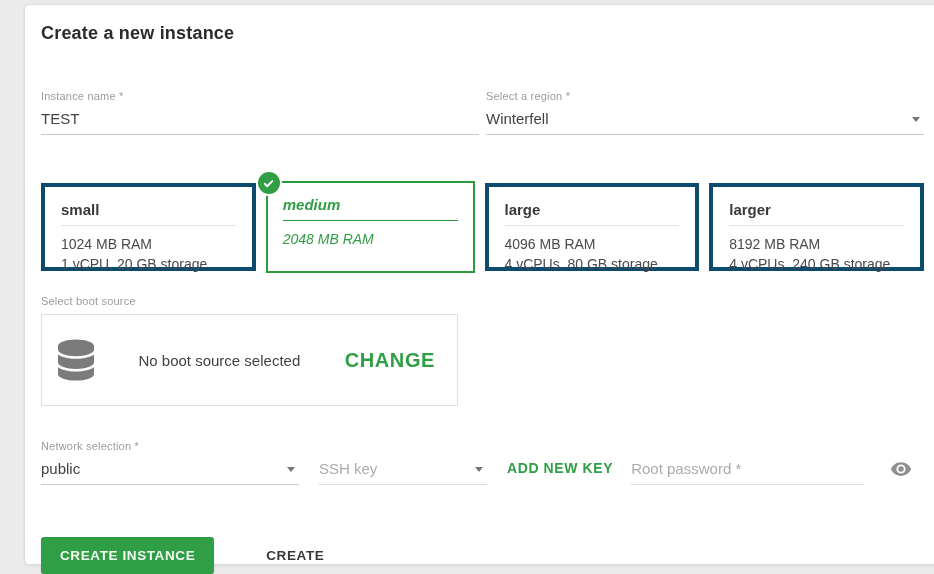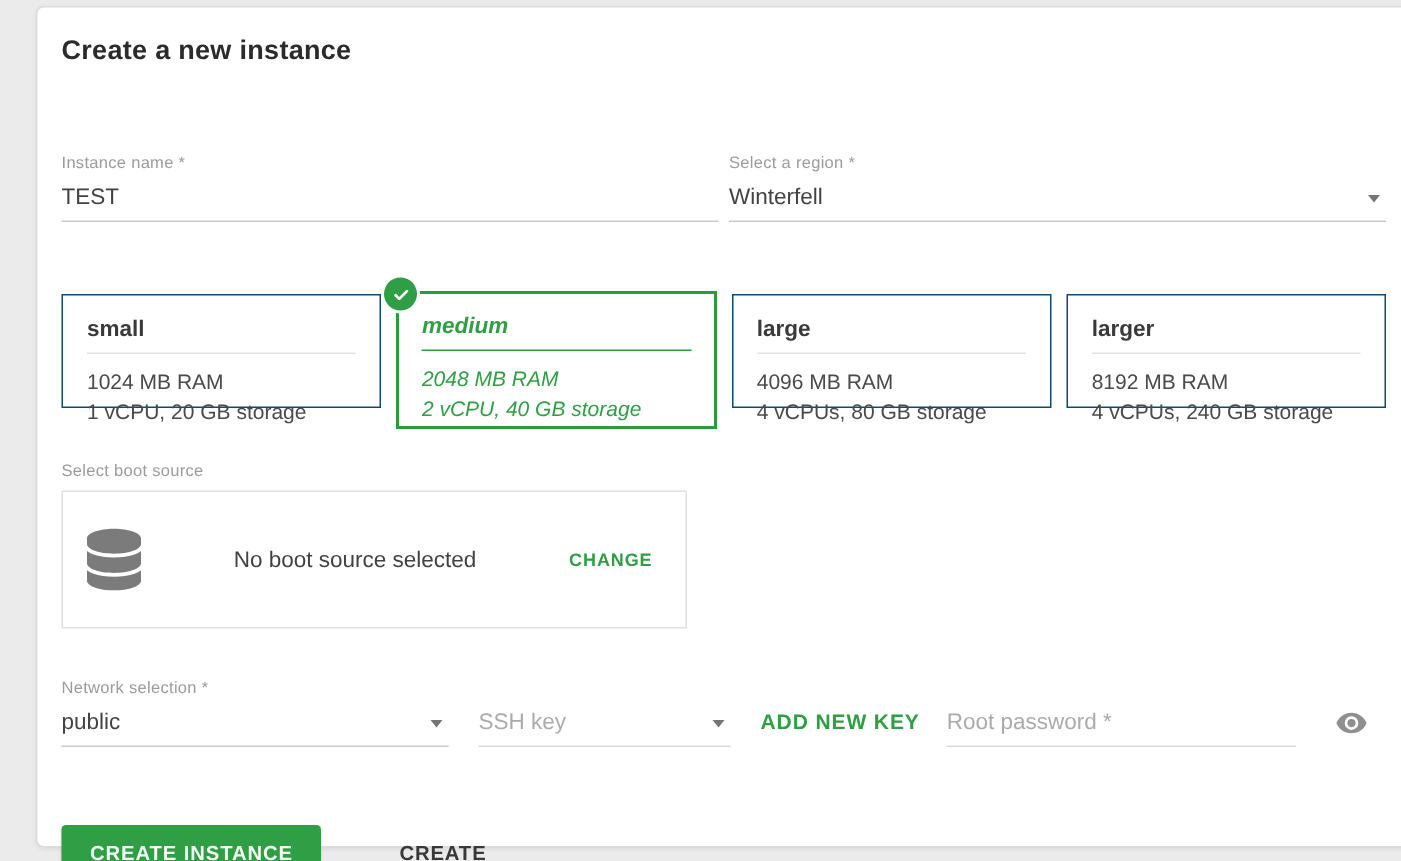--- a/index.html
+++ b/index.html
@@ -16,21 +16,21 @@
     border:1px solid #dcdcdc;
     border-radius:5px;
     box-shadow:0 1px 3px rgba(0,0,0,0.08);
     padding:18px 16px 0 16px;
   }
   .dialog-title {
     font-size:18px; font-weight:bold; color:#2b2b2b; letter-spacing:0.2px;
   }
 
   
-  .fields-row { display:flex; gap:7px; margin-top:59px; }
+  .fields-row { display:flex; gap:7px; margin-top:46px; }
   .field { position:relative; }
   .field .f-label {
     display:block; font-size:11px; color:#9b9b9b; letter-spacing:0.2px; margin-bottom:6px;
   }
   .field .f-value, .field input {
     display:block; width:100%;
     font-family:inherit; font-size:15px; color:#424242;
     border:none; outline:none; background:transparent;
     padding:2px 0 7px 0;
     border-bottom:1px solid #c9c9c9;
@@ -43,23 +43,23 @@
     width:0; height:0;
     border-left:4px solid transparent; border-right:4px solid transparent;
     border-top:5px solid #757575;
   }
   .placeholder-value { color:#ababab !important; }
 
   
   .flavor-row { display:flex; gap:10px; margin-top:48px; }
   .flavor-card {
     position:relative; flex:1;
-    border:1px solid #0c4a6e; background:#fff;
+    border:4px solid #0c4a6e; background:#fff;
     padding:14px 16px 16px 16px;
-    height:76px; cursor:pointer;
+    height:88px; cursor:pointer;
   }
   .flavor-card .fc-name {
     font-size:15px; font-weight:bold; color:#3a3a3a;
     padding-bottom:7px; border-bottom:1px solid #e3e3e3; margin-bottom:8px;
   }
   .flavor-card .fc-line { font-size:14px; color:#4a4a4a; line-height:20px; }
   .flavor-card.selected {
     border:2px solid #2b9c3e; padding:13px 15px 15px 15px; margin-top:-2px; height:92px;font-style:italic;
   }
   .flavor-card.selected .fc-name { color:#2f9e44; border-bottom-color:#2b9c3e; }
@@ -77,21 +77,21 @@
   .boot-label { font-size:11px; color:#9b9b9b; letter-spacing:0.2px; }
   .boot-box {
     margin-top:5px; width:417px; height:92px;
     border:1px solid #e0e0e0; background:#fff;
     display:flex; align-items:center; padding:0 22px 0 16px;
   }
   .db-icon { width:36px; height:42px; flex:none; }
   .boot-status { flex:1; text-align:center; font-size:15px; color:#424242; }
   .change-btn {
     background:none; border:none; cursor:pointer;
-    font-family:inherit; font-size:12px; font-weight:bold;
+    font-family:inherit; font-size:20px; font-weight:bold;
     color:#2f9e44; letter-spacing:0.6px;
   }
 
   
   .network-row { display:flex; align-items:flex-end; margin-top:34px; }
   .net-select { width:258px; }
   .ssh-select { width:168px; margin-left:20px; }
   .add-key-btn {
     background:none; border:none; cursor:pointer;
     font-family:inherit; font-size:14px; font-weight:bold;
@@ -151,21 +151,20 @@
     </div>
 
     <div class="flavor-card selected">
       <span class="check-badge">
         <svg viewBox="0 0 24 24" fill="none" stroke="#ffffff" stroke-width="3.4" stroke-linecap="round" stroke-linejoin="round">
           <path d="M5 12.5l4.6 4.6L19 7.5"></path>
         </svg>
       </span>
       <div class="fc-name">medium</div>
       <div class="fc-line">2048 MB RAM</div>
-      <div class="fc-line">2 vCPU, 40 GB storage</div>
     </div>
 
     <div class="flavor-card">
       <div class="fc-name">large</div>
       <div class="fc-line">4096 MB RAM</div>
       <div class="fc-line">4 vCPUs, 80 GB storage</div>
     </div>
 
     <div class="flavor-card">
       <div class="fc-name">larger</div>

